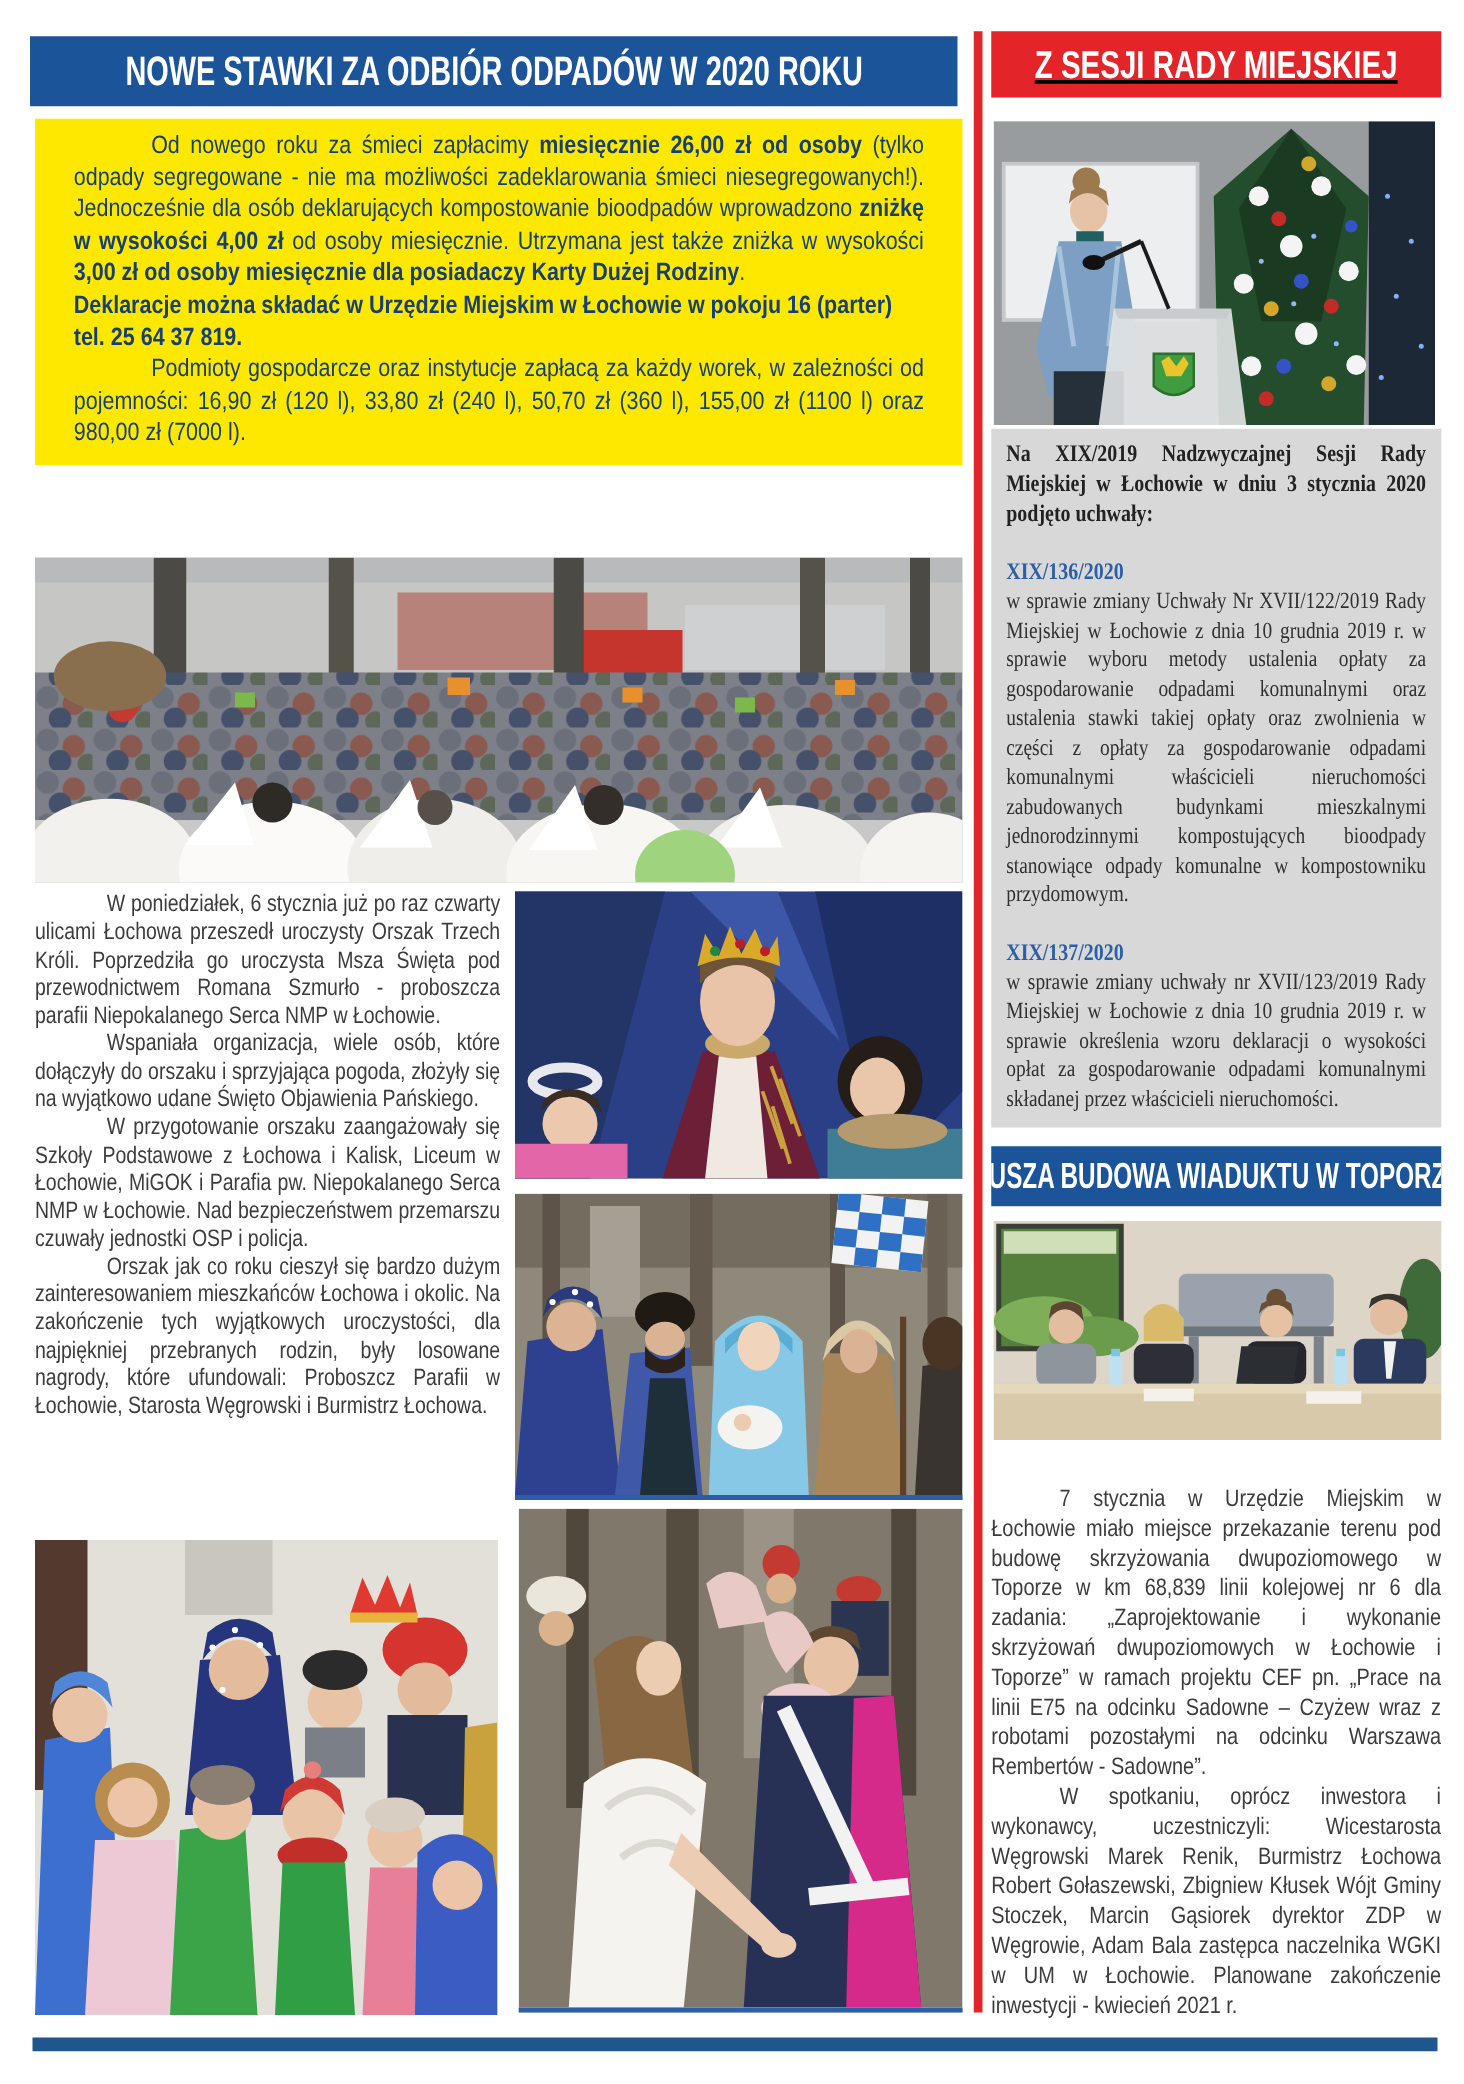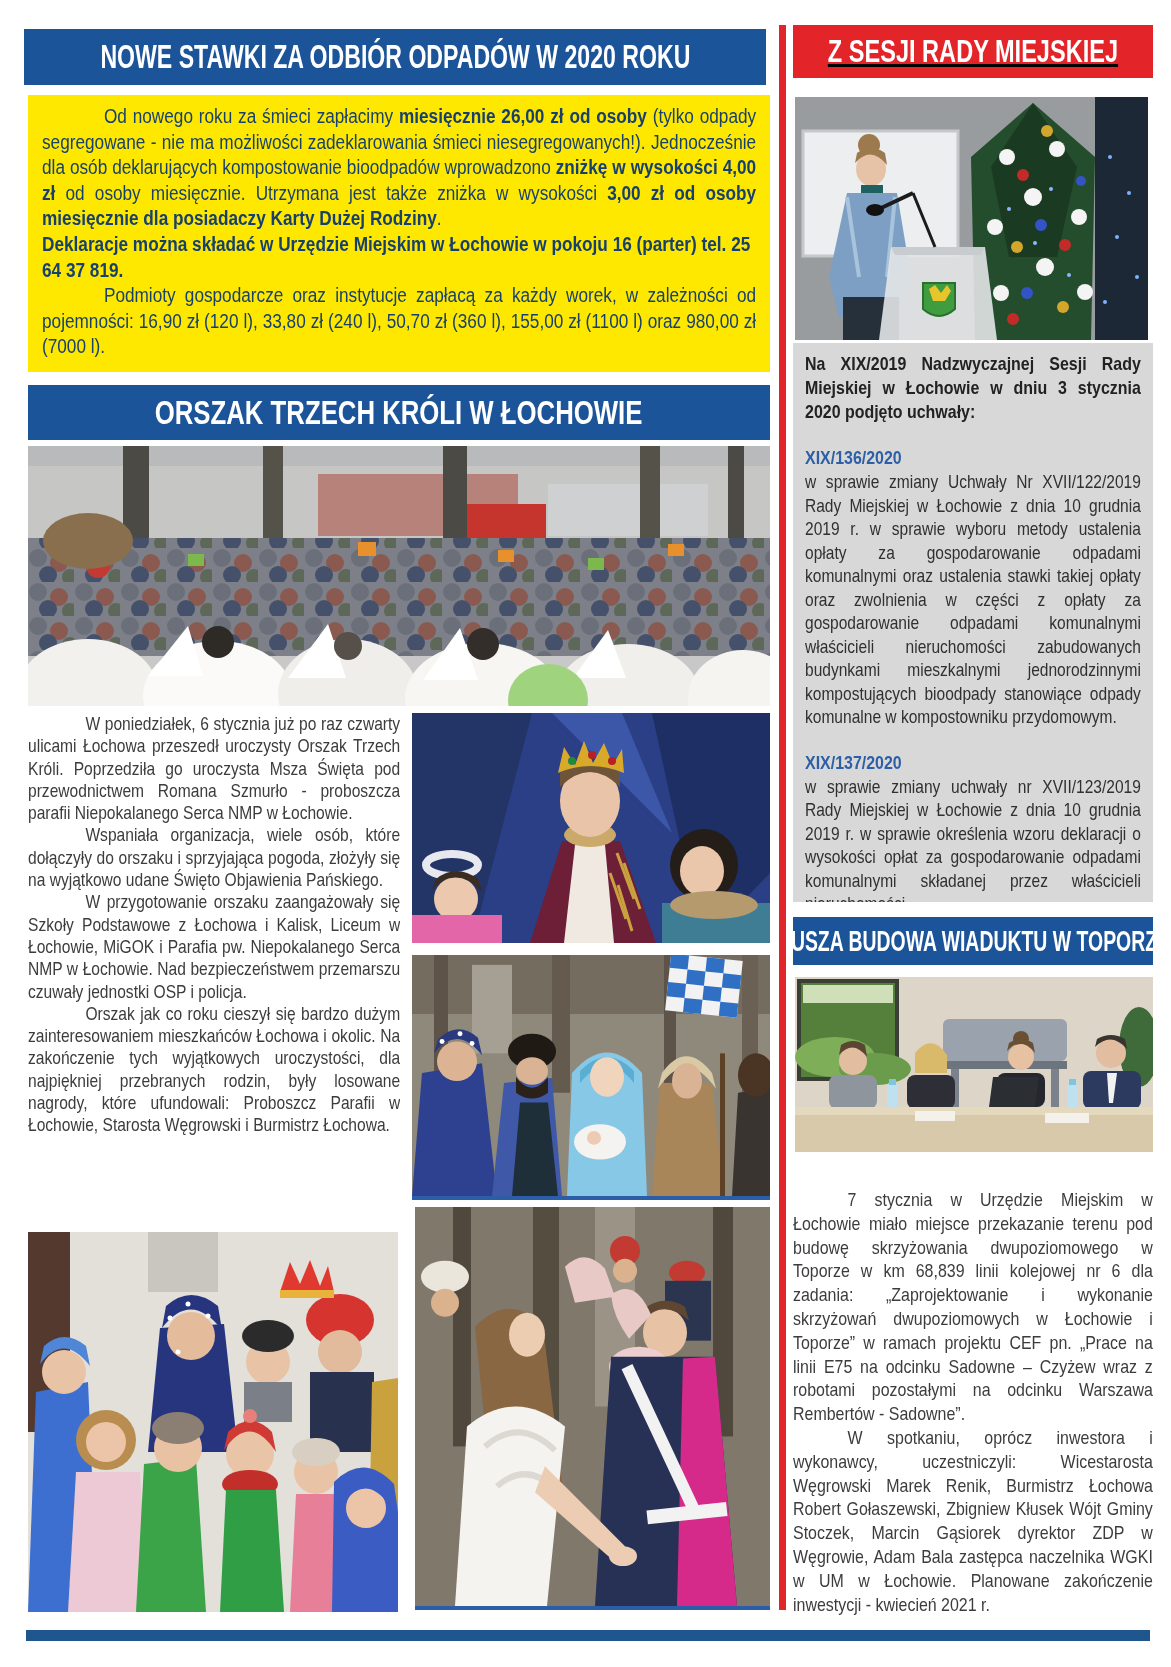--- a/index.html
+++ b/index.html
@@ -10,21 +10,21 @@
   .band{display:flex;align-items:center;justify-content:center;overflow:hidden;}
   .band-blue{background:var(--header-blue,#1c5499);}
   .band-red{background:var(--header-red,#e32428);text-decoration:underline;}
   .hspan{display:inline-block;white-space:nowrap;font-weight:bold;color:#fff;}
   .h-left1{font-size:33px;transform:scaleX(.70);}
   .h-left2{font-size:33px;transform:scaleX(.78);}
   .h-right1{font-size:31px;transform:scaleX(.76);}
   .h-right2{font-size:29px;transform:scaleX(.67);}
   
   .yellow{background:var(--yellow-bg,#ffe800);color:var(--yellow-text,#17406d);
-          padding:9px 14px;box-sizing:border-box;overflow:hidden;}
+          padding:9px 31px;box-sizing:border-box;overflow:hidden;}
   .ywrap{width:116.3%;transform:scaleX(.86);transform-origin:0 0;}
   .yp{margin:0;font-size:20px;line-height:25.6px;text-align:justify;}
   .yp.indent{text-indent:72px;}
   .yp.bold{font-weight:bold;text-align:left;}
   .yp b{font-weight:bold;}
   
   .bodywrap{width:122%;transform:scaleX(.82);transform-origin:0 0;color:var(--body-text,#3c3c3c);}
   .bp{margin:0;font-size:19px;line-height:22.3px;text-align:justify;text-indent:70px;}
   
   .gray{background:var(--gray-panel,#d8d8d8);padding:9px 12px;box-sizing:border-box;overflow:hidden;}
@@ -53,23 +53,20 @@
   </div>
 
   <div class="abs yellow" style="left:28px;top:95px;width:742px;height:277px;">
     <div class="ywrap">
       <p class="yp indent"><span>Od nowego roku za śmieci zapłacimy </span><b>miesięcznie 26,00 zł od osoby</b><span> (tylko odpady segregowane - nie ma możliwości zadeklarowania śmieci niesegregowanych!). Jednocześnie dla osób deklarujących kompostowanie bioodpadów wprowadzono </span><b>zniżkę w wysokości 4,00 zł</b><span> od osoby miesięcznie. Utrzymana jest także zniżka w wysokości </span><b>3,00 zł od osoby miesięcznie dla posiadaczy Karty Dużej Rodziny</b><span>.</span></p>
       <p class="yp bold"><b>Deklaracje można składać w Urzędzie Miejskim w Łochowie w pokoju 16 (parter) tel. 25 64 37 819.</b></p>
       <p class="yp indent"><span>Podmioty gospodarcze oraz instytucje zapłacą za każdy worek, w zależności od pojemności: 16,90 zł (120 l), 33,80 zł (240 l), 50,70 zł (360 l), 155,00 zł (1100 l) oraz 980,00 zł (7000 l).</span></p>
     </div>
   </div>
 
-  <div class="abs band band-blue" style="left:28px;top:385px;width:742px;height:55px;">
-    <span class="hspan h-left2">ORSZAK TRZECH KRÓLI W ŁOCHOWIE</span>
-  </div>
 
   <div class="abs photo" style="left:28px;top:446px;width:742px;height:260px;">
     <svg viewBox="0 0 742 260" preserveAspectRatio="none">
       <defs>
         <pattern id="heads" width="46" height="34" patternUnits="userSpaceOnUse">
           <rect width="46" height="34" fill="#7d8088"></rect>
           <circle cx="10" cy="10" r="9" fill="#6b6f7a"></circle>
           <circle cx="31" cy="15" r="9" fill="#8a5a50"></circle>
           <circle cx="20" cy="27" r="9" fill="#45506b"></circle>
           <circle cx="42" cy="29" r="8" fill="#5e6858"></circle>
@@ -332,21 +329,21 @@
         <polygon points="96,150 190,150 186,158 100,158" fill="#c9ccce"></polygon>
         <path d="M128 186 L160 186 L160 212 Q144 226 128 212 Z" fill="#3f9c3f" stroke="#2c7030" stroke-width="2"></path>
         <path d="M134 192 L140 188 L146 196 L152 188 L156 194 L150 204 L138 204 Z" fill="#e8c52a"></path>
         <line x1="118" y1="96" x2="84" y2="112" stroke="#1b1b1b" stroke-width="4"></line>
         <ellipse cx="80" cy="113" rx="9" ry="6" fill="#111"></ellipse>
         <line x1="118" y1="96" x2="140" y2="150" stroke="#1b1b1b" stroke-width="3"></line>
       </g>
     </svg>
   </div>
 
-  <div class="abs gray" style="left:793px;top:343px;width:360px;height:559px;">
+  <div class="abs gray" style="left:793px;top:343px;width:360px;height:559px;font-family:Liberation Serif, serif;">
     <div class="gwrap">
       <p class="intro">Na XIX/2019 Nadzwyczajnej Sesji Rady Miejskiej w Łochowie w dniu 3 stycznia 2020 podjęto uchwały:</p>
       <p class="resnum">XIX/136/2020</p>
       <p class="resbody">w sprawie zmiany Uchwały Nr XVII/122/2019 Rady Miejskiej w Łochowie z dnia 10 grudnia 2019 r. w sprawie wyboru metody ustalenia opłaty za gospodarowanie odpadami komunalnymi oraz ustalenia stawki takiej opłaty oraz zwolnienia w części z opłaty za gospodarowanie odpadami komunalnymi właścicieli nieruchomości zabudowanych budynkami mieszkalnymi jednorodzinnymi kompostujących bioodpady stanowiące odpady komunalne w kompostowniku przydomowym.</p>
       <p class="resnum">XIX/137/2020</p>
       <p class="resbody">w sprawie zmiany uchwały nr XVII/123/2019 Rady Miejskiej w Łochowie z dnia 10 grudnia 2019 r. w sprawie określenia wzoru deklaracji o wysokości opłat za gospodarowanie odpadami komunalnymi składanej przez właścicieli nieruchomości.</p>
     </div>
   </div>
 
   <div class="abs band band-blue" style="left:793px;top:917px;width:360px;height:48px;">

